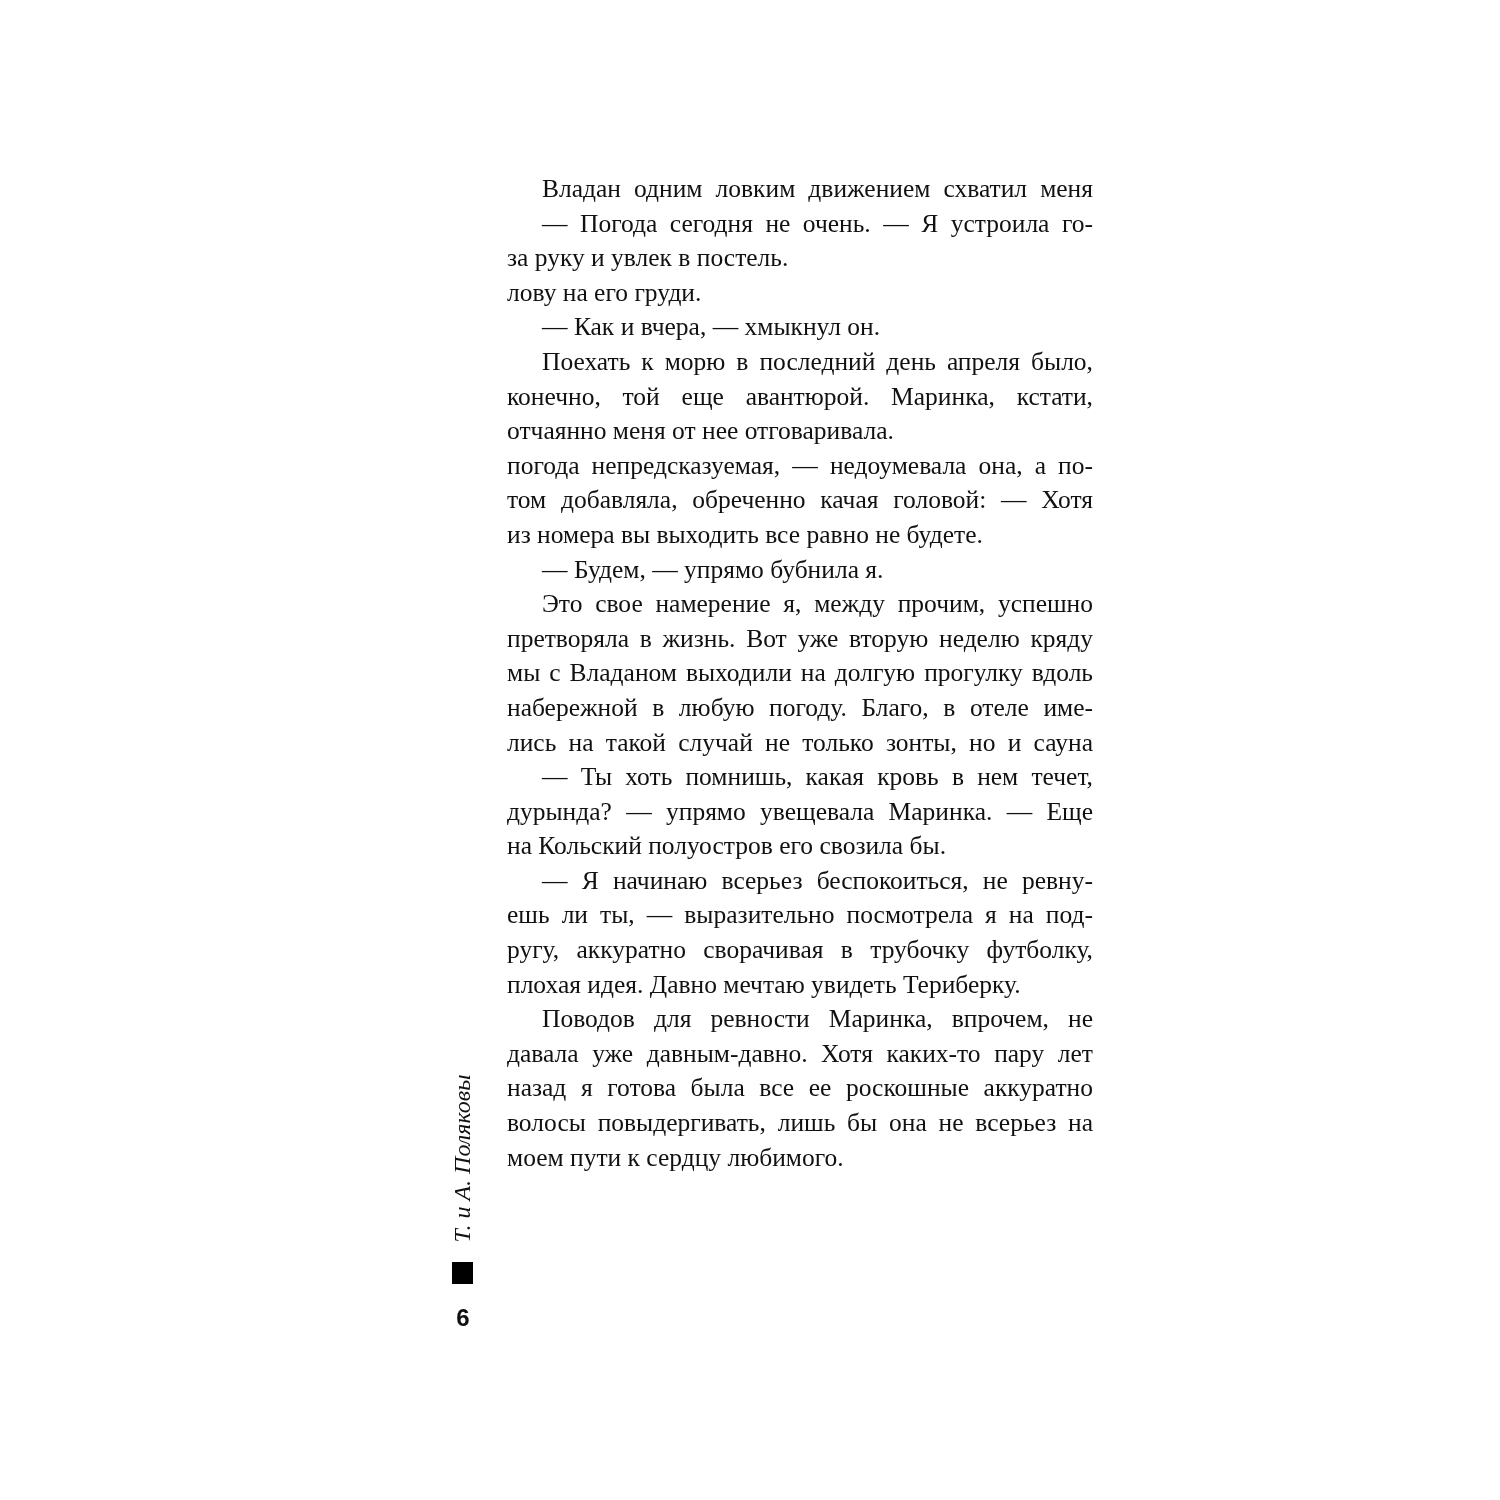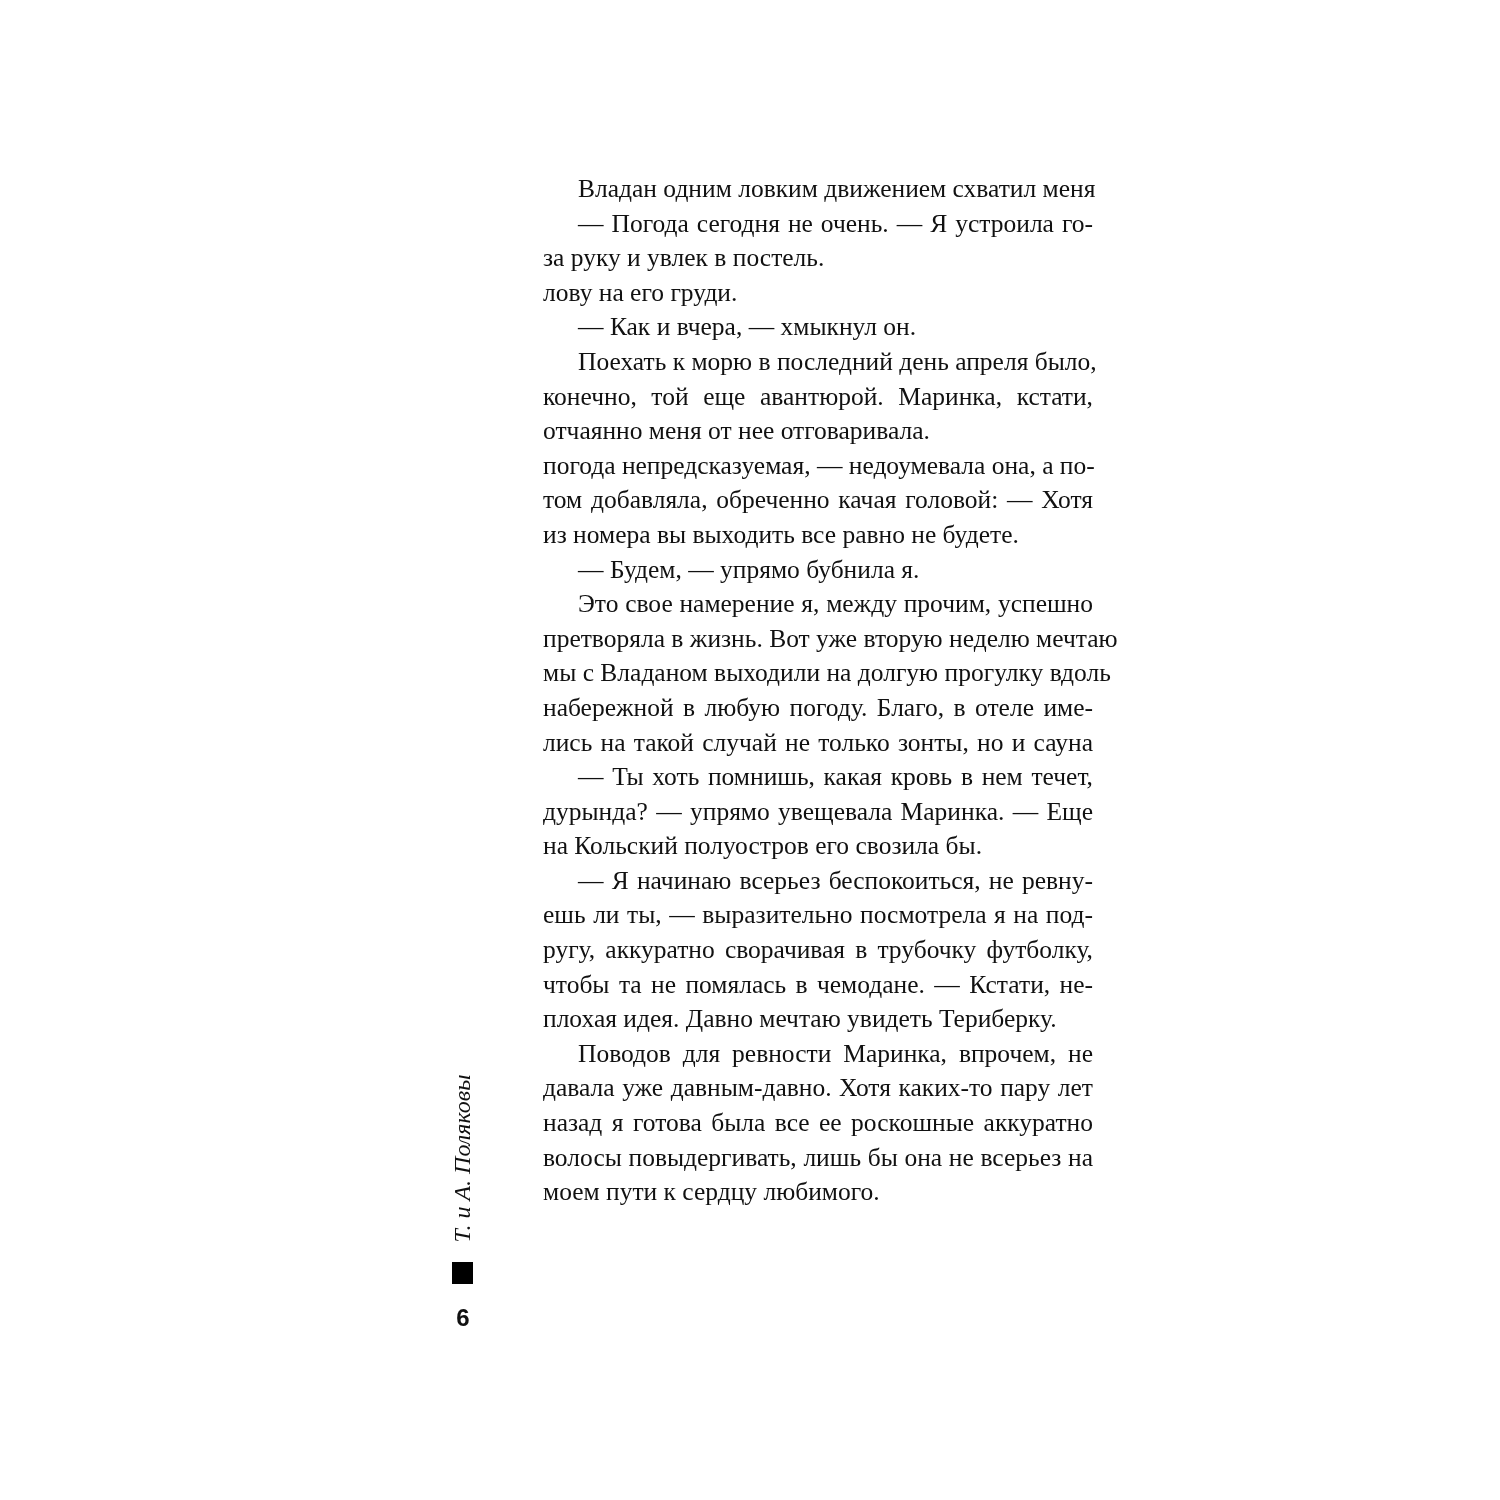--- a/index.html
+++ b/index.html
@@ -13,21 +13,20 @@
     font-size: 25.5px;
     line-height: 34.6px;
     color: #111111;
   }
   .line {
     display: block;
     white-space: nowrap;
     text-align: justify;
     text-align-last: justify;
     height: 34.6px;
-    margin-left: 36px;
   }
   .line.indent { padding-left: 35px; }
   .line.last { text-align-last: left; }
   .running-head {
     position: absolute;
     left: 448px;
     top: 1068px;
     width: 30px;
     height: 180px;
     display: flex;
@@ -73,31 +72,30 @@
     <span class="line last">лову на его груди.</span>
     <span class="line indent last">— Как и вчера, — хмыкнул он.</span>
     <span class="line indent">Поехать к морю в последний день апреля было,</span>
     <span class="line">конечно, той еще авантюрой. Маринка, кстати,</span>
     <span class="line last">отчаянно меня от нее отговаривала.</span>
     <span class="line">погода непредсказуемая, — недоумевала она, а по-</span>
     <span class="line">том добавляла, обреченно качая головой: — Хотя</span>
     <span class="line last">из номера вы выходить все равно не будете.</span>
     <span class="line indent last">— Будем, — упрямо бубнила я.</span>
     <span class="line indent">Это свое намерение я, между прочим, успешно</span>
-    <span class="line">претворяла в жизнь. Вот уже вторую неделю мечтаю</span>
+    <span class="line">претворяла в жизнь. Вот уже вторую неделю кряду</span>
     <span class="line">мы с Владаном выходили на долгую прогулку вдоль</span>
     <span class="line">набережной в любую погоду. Благо, в отеле име-</span>
     <span class="line">лись на такой случай не только зонты, но и сауна</span>
     <span class="line indent">— Ты хоть помнишь, какая кровь в нем течет,</span>
     <span class="line">дурында? — упрямо увещевала Маринка. — Еще</span>
     <span class="line last">на Кольский полуостров его свозила бы.</span>
     <span class="line indent">— Я начинаю всерьез беспокоиться, не ревну-</span>
     <span class="line">ешь ли ты, — выразительно посмотрела я на под-</span>
     <span class="line">ругу, аккуратно сворачивая в трубочку футболку,</span>
-    <span class="line">чтобы та не помялась в чемодане. — Кстати, не-</span>
     <span class="line last">плохая идея. Давно мечтаю увидеть Териберку.</span>
     <span class="line indent">Поводов для ревности Маринка, впрочем, не</span>
     <span class="line">давала уже давным-давно. Хотя каких-то пару лет</span>
     <span class="line">назад я готова была все ее роскошные аккуратно</span>
     <span class="line">волосы повыдергивать, лишь бы она не всерьез на</span>
     <span class="line last">моем пути к сердцу любимого.</span>
   </div>
 
 <div class="running-head">
   <span>Т. и А. Поляковы</span>

